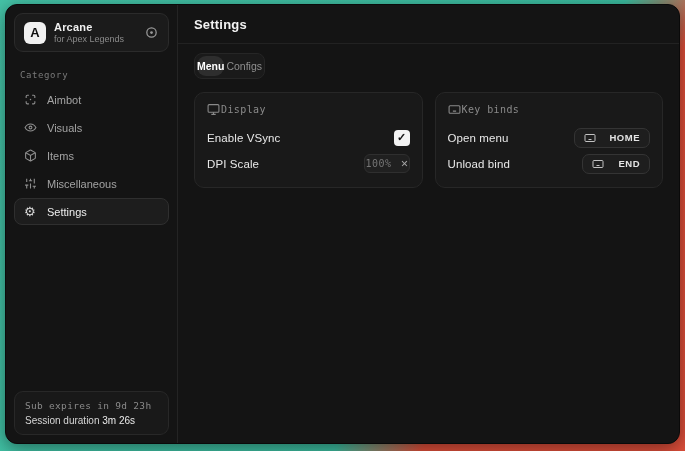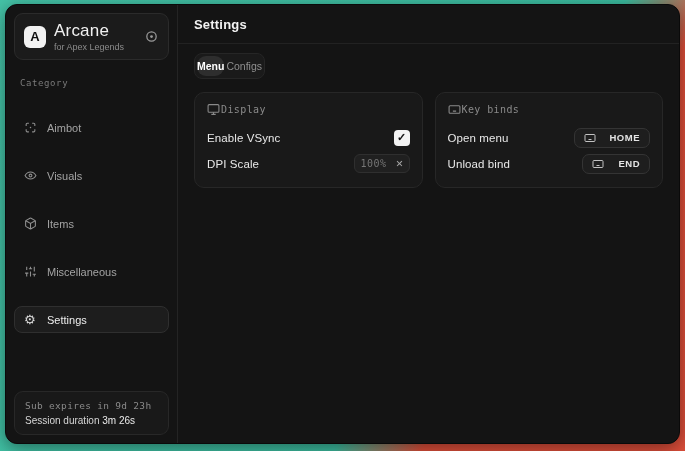--- a/index.html
+++ b/index.html
@@ -26,32 +26,32 @@
     display:flex; align-items:center; gap:8px;
     background:#1b1b1b; border:1px solid #2b2b2b; border-radius:9px;
     padding:7px 9px; margin-bottom:10px;
   }
   .logo {
     width:22px; height:22px; border-radius:6px; background:#f2f2f2;
     color:#111; font-weight:bold; font-size:13px;
     display:flex; align-items:center; justify-content:center; flex:0 0 22px;
   }
   .brand-text { flex:1; min-width:0; }
-  .brand-title { font-size:17px; font-weight:normal; color:#f0f0f0; letter-spacing:.2px; }
+  .brand-title { font-size:11px; font-weight:bold; color:#f0f0f0; letter-spacing:.2px; }
   .brand-sub { font-size:9px; color:#8b8b8b; margin-top:1px; }
   .brand-icon { color:#9a9a9a; width:15px; height:15px; cursor:pointer; }
 
   .category {
     font-size:9px; color:#7a7a7a; letter-spacing:.6px;
     margin:8px 4px 6px 6px;
   }
   .nav-item {
     display:flex; align-items:center; gap:10px; height:27px;
     padding:0 9px; margin-bottom:1px; border-radius:8px;
-    color:#a3a3a3; font-size:11px; cursor:pointer; border:1px solid transparent;margin-top:20px;
+    color:#a3a3a3; font-size:11px; cursor:pointer; border:1px solid transparent;
   }
   .nav-item .ic { width:13px; height:13px; display:flex; color:#8f8f8f; }
   .nav-item.active {
     background:#1d1d1d; border-color:#2f2f2f; color:#ededed;
   }
   .nav-item.active .ic { color:#d8d8d8; }
   .gear-glyph { font-size:13px; line-height:13px; font-family:"DejaVu Sans", sans-serif; }
 
   .flex-spacer { flex:1; }
   .session {
@@ -97,21 +97,21 @@
   .row-label { font-size:11.5px; color:#e8e8e8; font-weight:normal; letter-spacing:.1px; }
 
   .checkbox {
     width:16px; height:16px; border-radius:4px; background:#f2f2f2;
     color:#141414; font-size:11px; font-weight:bold;
     display:flex; align-items:center; justify-content:center; cursor:pointer;
   }
   .dpi-pill {
     display:flex; align-items:center; gap:9px;
     background:#202020; border:1px solid #2f2f2f; border-radius:6px;
-    padding:3px 5px; cursor:text;
+    padding:3px 0; cursor:text;
   }
   .dpi-value { font-size:10px; color:#767676; letter-spacing:.5px; }
   .dpi-clear { font-size:9.5px; color:#a5a5a5; cursor:pointer; line-height:1; }
 
   .keybind {
     display:flex; align-items:center; gap:14px;
     background:#1e1e1e; border:1px solid #343434; border-radius:7px;
     padding:3px 9px; cursor:pointer;
   }
   .keybind .ic { width:12px; height:12px; display:flex; color:#c2c2c2; }

